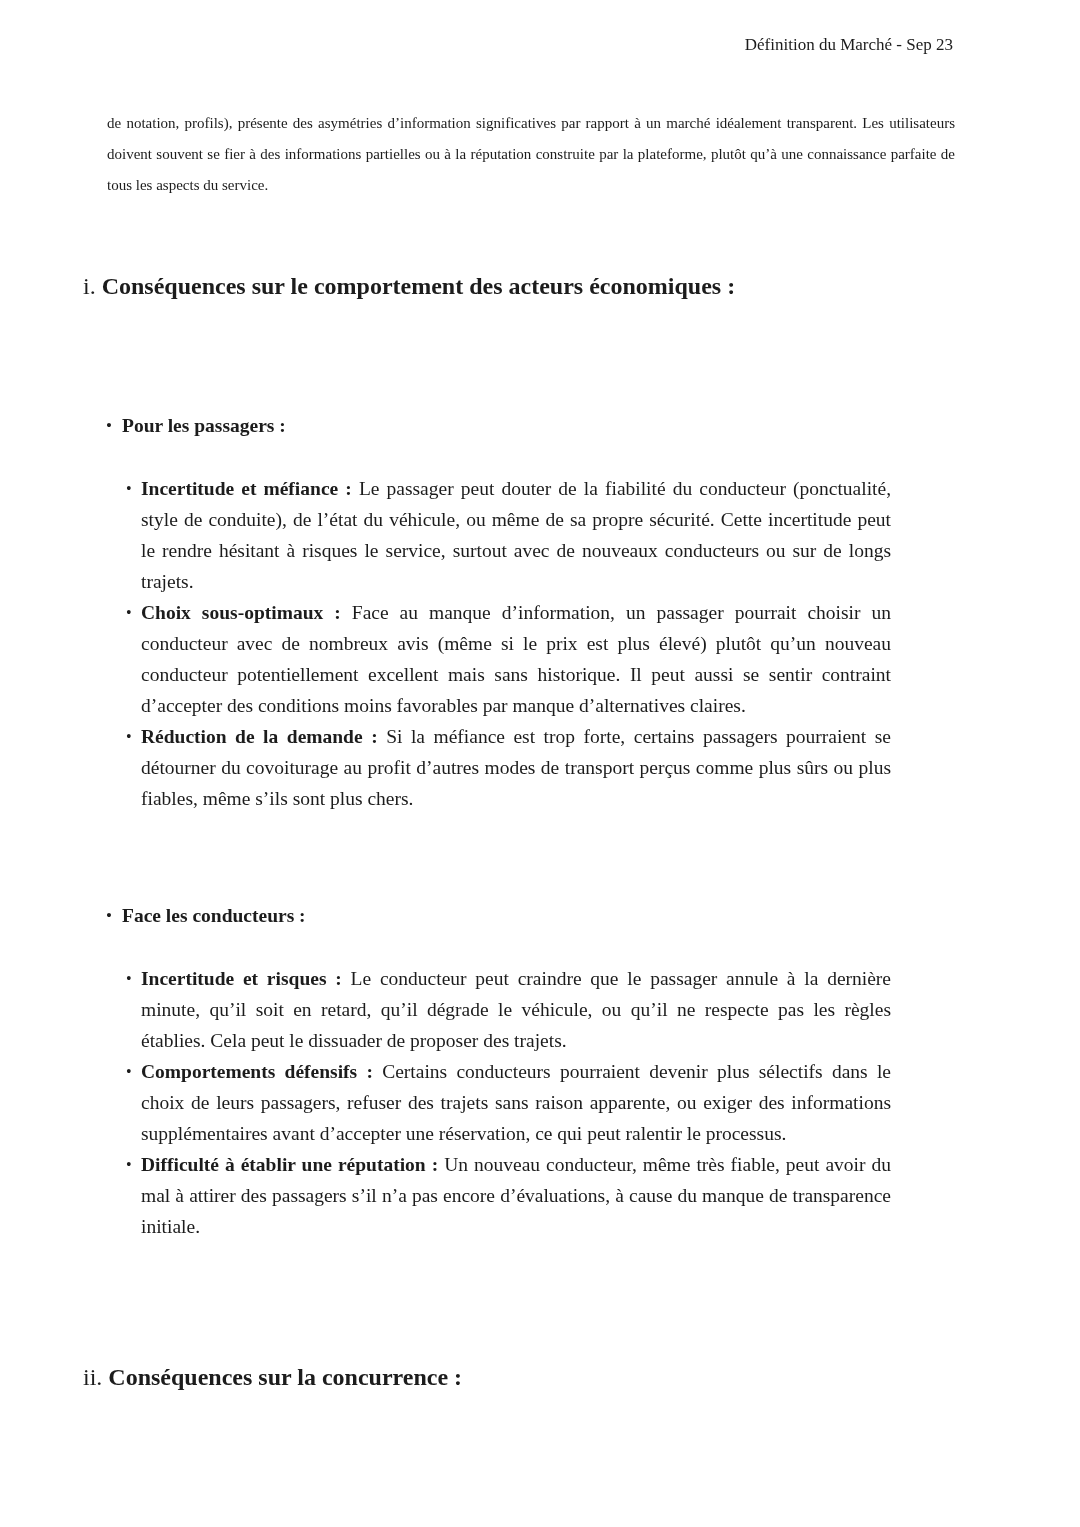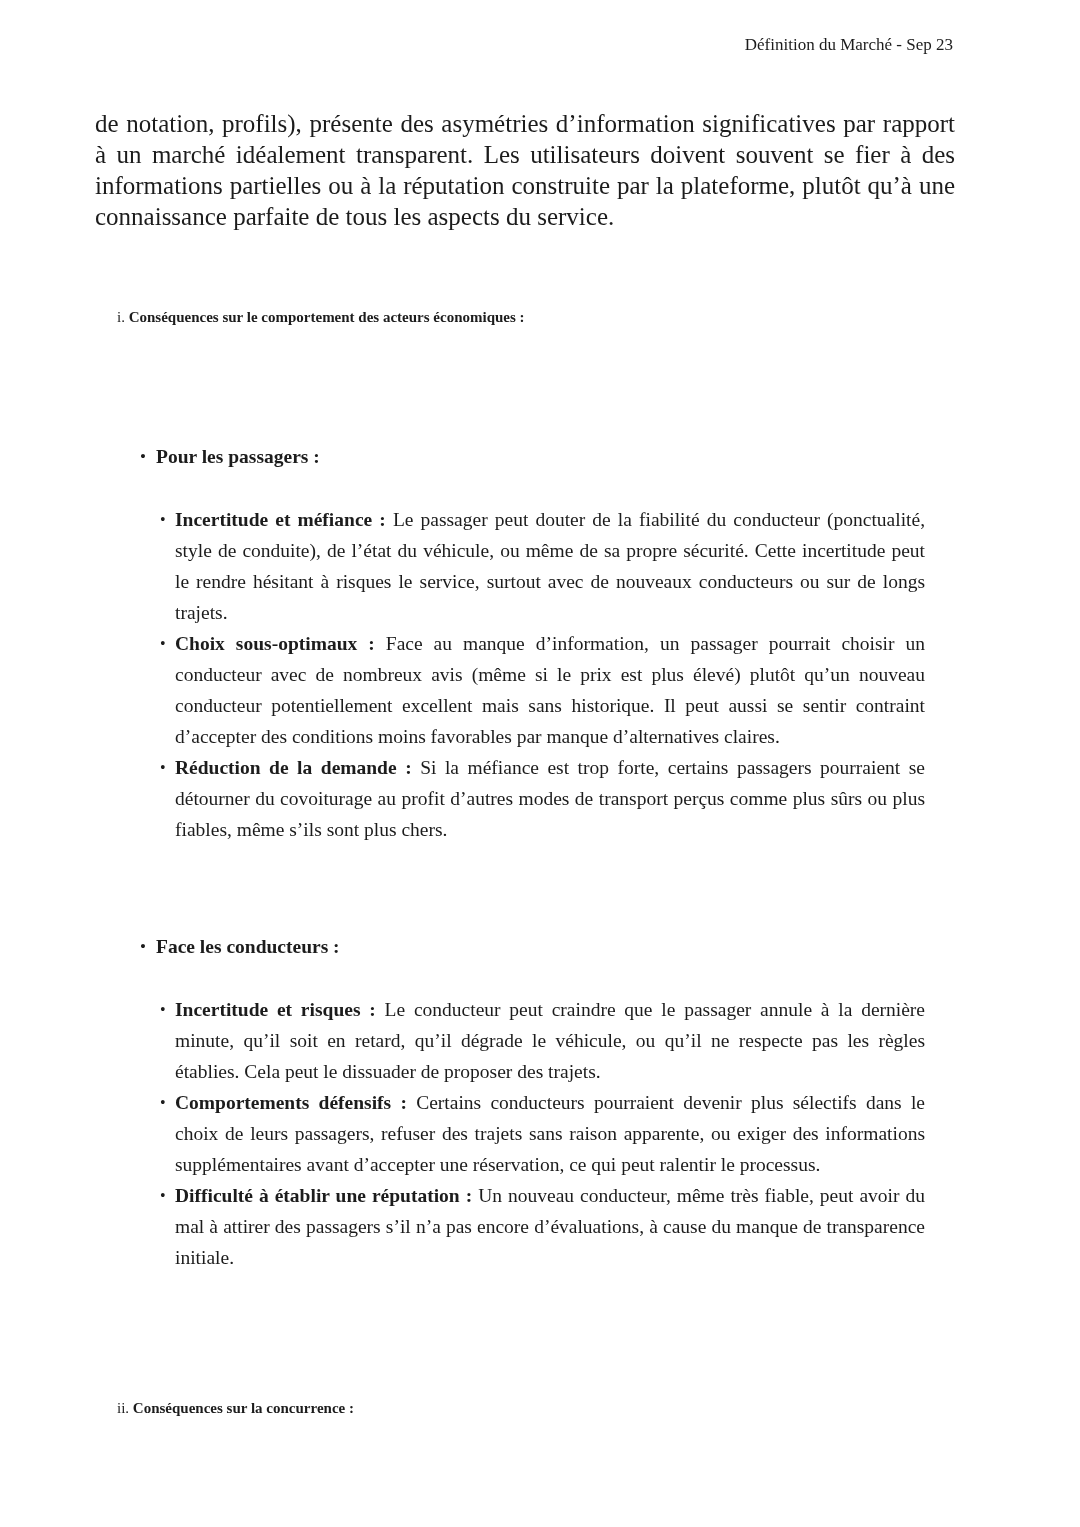--- a/index.html
+++ b/index.html
@@ -9,40 +9,41 @@
     height: 1527px;
     font-family: "Liberation Serif", "DejaVu Serif", serif;
     color: #1c1c1c;
     position: relative;
     overflow: hidden;
   }
   .page {
     width: 1080px;
     height: 1527px;
     background: #ffffff;
-    padding: 34px 125px 0 95px;
+    padding: 34px 125px 0 61px;
   }
   .page-header {
     text-align: right;
     font-size: 17px;
     line-height: 22px;
     color: #1c1c1c;
     padding-right: 2px;
   }
   .body-text {
-    font-size: 25px;
+    font-size: 15px;
     line-height: 31px;
     text-align: justify;
+    margin-left: 46px;
   }
   .para-1 { margin-top: 52px; }
   .para-2 { margin-top: 9px; }
   .section-heading {
     margin-top: 70px;
     margin-left: 22px;
-    font-size: 15px;
+    font-size: 24px;
     line-height: 31px;
   }
   .section-heading .numeral { font-weight: normal; }
   .section-heading strong { font-weight: bold; }
   .section-heading-2 { margin-top: 120px; }
   .group-label {
     margin-top: 108px;
     margin-left: 45px;
     display: flex;
     font-size: 19.5px;

